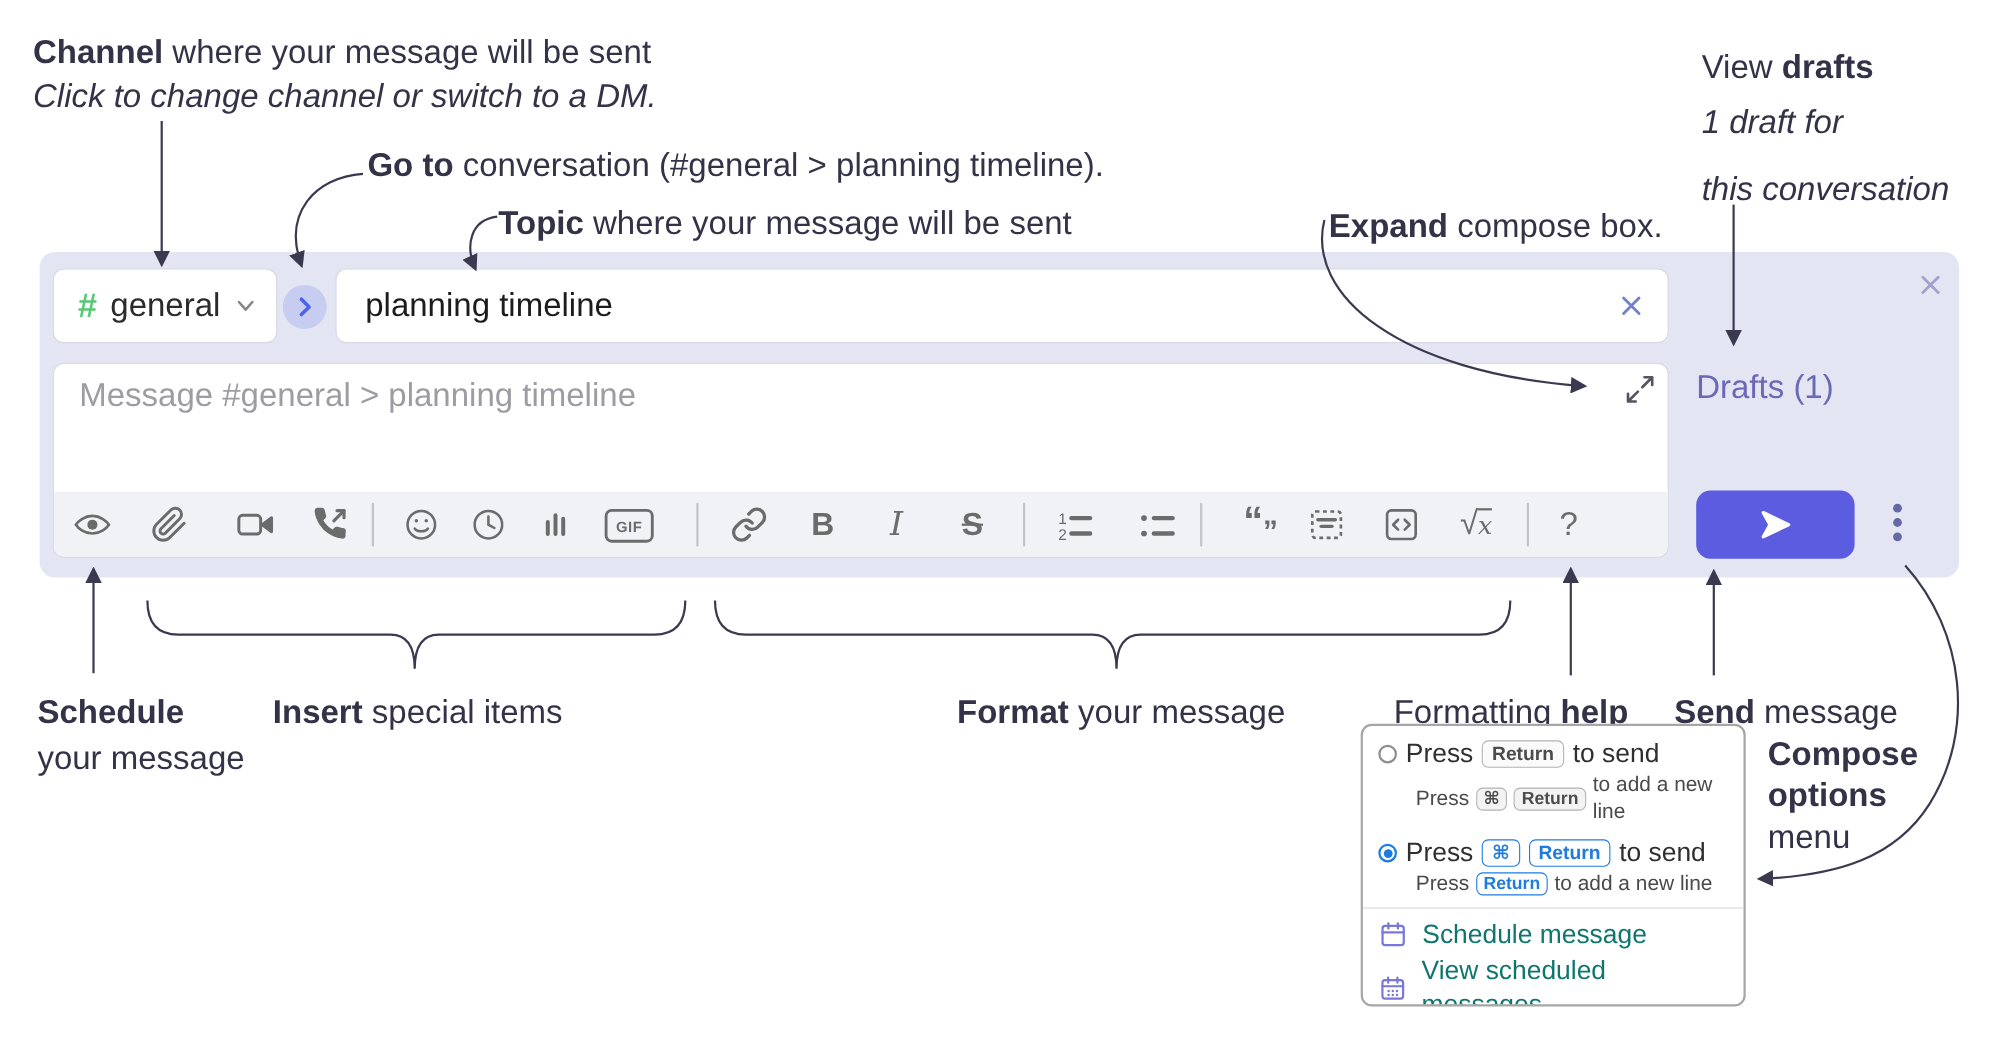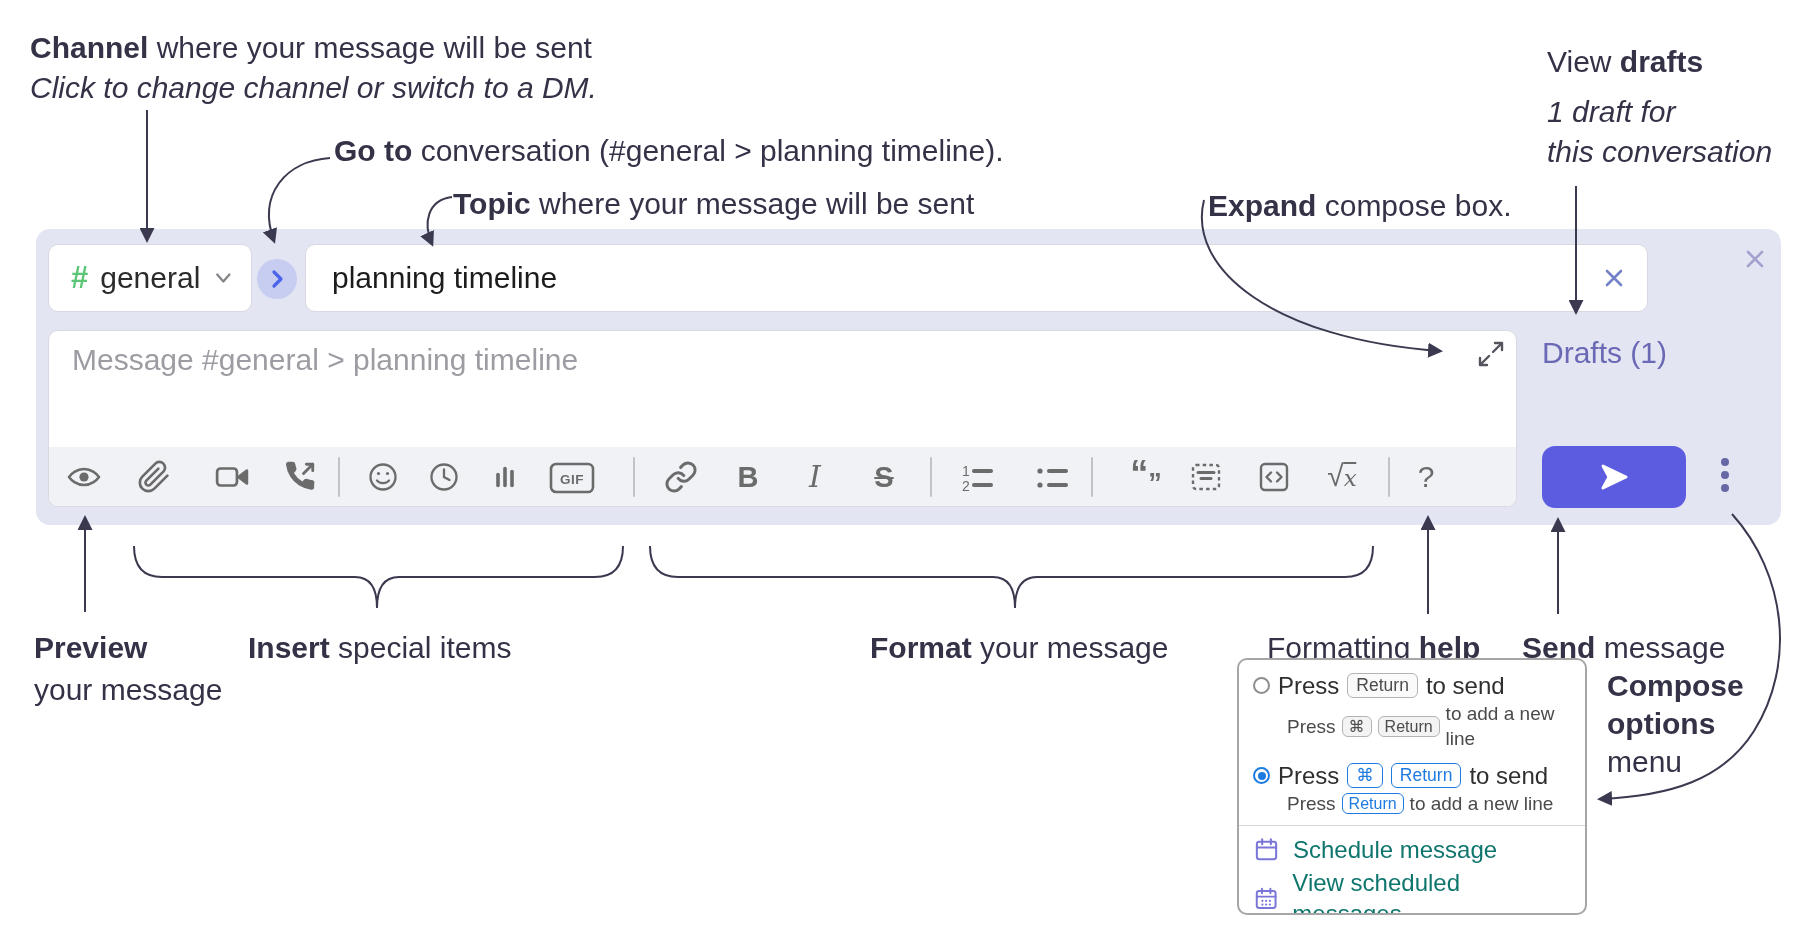--- a/index.html
+++ b/index.html
@@ -12,21 +12,21 @@
   
   .compose-outer{position:absolute;left:36px;top:229px;width:1745px;height:296px;
                  background:#e3e5f2;border-radius:14px;}
   .wbox{position:absolute;background:#ffffff;border:1px solid #d8d9e2;border-radius:10px;box-sizing:border-box;}
   .channel-btn{left:48px;top:244px;width:204px;height:68px;display:flex;align-items:center;
                padding:0 16px 0 22px;gap:12px;cursor:pointer;}
   .hash{color:#5bc776;font-size:31px;font-weight:700;}
   .chan-name{font-size:30px;color:#2b2b2b;flex:1;}
   .goto-circle{position:absolute;left:257px;top:259px;width:40px;height:40px;border-radius:50%;
                background:#c6cdf1;display:flex;align-items:center;justify-content:center;}
-  .topic-input{left:305px;top:244px;width:1343px;height:68px;display:flex;align-items:center;
+  .topic-input{left:305px;top:244px;width:1212px;height:68px;display:flex;align-items:center;
                padding:0 18px 0 26px;}
   .topic-text{font-size:30px;color:#1c1c1c;flex:1;}
   .msg-box{left:48px;top:330px;width:1469px;height:177px;}
   .placeholder{position:absolute;left:72px;top:343px;font-size:30px;color:#9c9ca3;}
   .expand-ic{position:absolute;left:1476px;top:339px;}
   .tool-strip{position:absolute;left:49px;top:447px;width:1467px;height:59px;
               background:#f1f2f6;border-radius:0 0 9px 9px;}
   .ticon{position:absolute;top:460px;transform:translateX(-50%);cursor:pointer;}
   .tglyph{position:absolute;top:477px;transform:translate(-50%,-50%);color:#6b6b6b;cursor:pointer;
           font-size:30px;line-height:30px;}
@@ -48,21 +48,21 @@
   
   .popup{position:absolute;left:1237px;top:658px;width:350px;height:257px;background:#fff;
          border:2px solid #a6a6a6;border-radius:10px;box-sizing:border-box;
          padding:10px 16px 8px 14px;overflow:hidden;}
   .opt-row{display:flex;align-items:center;gap:8px;font-size:24px;color:#2f2f2f;line-height:31px;cursor:pointer;}
   .opt-sub{margin-left:34px;font-size:19px;color:#4a4a4a;line-height:25px;display:flex;align-items:center;gap:6px;}
   .radio{width:17px;height:17px;border-radius:50%;border:2px solid #8e8e8e;box-sizing:border-box;flex:none;}
   .radio.sel{border-color:#1e7be0;position:relative;}
   .radio.sel::after{content:"";position:absolute;inset:2.5px;background:#1e7be0;border-radius:50%;}
   .kbd{display:inline-block;border:1.5px solid #b3b3b3;border-radius:6px;background:#fafafa;
-       color:#4c4c4c;font-size:17.5px;line-height:21px;padding:1px 8px;}
+       color:#4c4c4c;font-size:17.5px;line-height:21px;padding:1px 8px;font-weight:bold;}
   .kbd.small{font-size:16px;line-height:19px;padding:0 6px;background:#f3f3f3;}
   .kbd.blue{border-color:#1e7be0;color:#1e7be0;background:#fff;}
   .pdiv{border:none;border-top:1.5px solid #d8d8d8;margin:9px -16px 8px -14px;}
   .mitem{display:flex;align-items:center;gap:13px;font-size:24px;color:#0f766e;line-height:31px;margin-top:2px;cursor:pointer;}
   .overlay{position:absolute;left:0;top:0;pointer-events:none;}
   svg{display:block;}
 </style>
 </head>
 <body>
 
@@ -70,21 +70,21 @@
 
   <div class="ann" style="left:30px;top:30px;"><b>Channel</b><span> where your message will be sent</span></div>
   <div class="ann it" style="left:30px;top:70px;">Click to change channel or switch to a DM.</div>
 
   <div class="ann" style="left:334px;top:133px;"><b>Go to</b><span> conversation (#general &gt; planning timeline).</span></div>
 
   <div class="ann" style="left:453px;top:186px;text-align:center;"><b>Topic</b><span> where your message will be sent</span></div>
 
   <div class="ann" style="left:1547px;top:44px;"><span>View </span><b>drafts</b></div>
   <div class="ann it" style="left:1547px;top:94px;">1 draft for</div>
-  <div class="ann it" style="left:1547px;top:134px;text-align:center;">this conversation</div>
+  <div class="ann it" style="left:1547px;top:155px;text-align:center;">this conversation</div>
 
   <div class="ann" style="left:1208px;top:188px;"><b>Expand</b><span> compose box.</span></div>
 
   <div class="compose-outer"></div>
 
   <div class="wbox channel-btn">
     <span class="hash">#</span>
     <span class="chan-name">general</span>
     <svg width="26" height="26" viewBox="0 0 26 26">
       <polyline points="6,9 13,17 20,9" fill="none" stroke="#848489" stroke-width="2.6" stroke-linecap="round" stroke-linejoin="round"></polyline>
@@ -255,21 +255,21 @@
         <circle cx="8" cy="32" r="4" fill="#6667a5"></circle>
     </svg>
   </span>
 
   <span class="close-x">
     <svg width="32" height="32" viewBox="0 0 32 32">
       <path d="M9 9 L23 23 M23 9 L9 23" stroke="#a3a2ce" stroke-width="2.6" stroke-linecap="round"></path>
     </svg>
   </span>
 
-  <div class="ann" style="left:34px;top:630px;"><b>Preview</b></div>
+  <div class="ann" style="left:34px;top:630px;"><b>Schedule</b></div>
   <div class="ann" style="left:34px;top:672px;">your message</div>
 
   <div class="ann" style="left:248px;top:630px;"><b>Insert</b><span> special items</span></div>
 
   <div class="ann" style="left:870px;top:630px;"><b>Format</b><span> your message</span></div>
 
   <div class="ann" style="left:1267px;top:630px;"><span>Formatting </span><b>help</b></div>
 
   <div class="ann" style="left:1522px;top:630px;"><b>Send</b><span> message</span></div>
 

